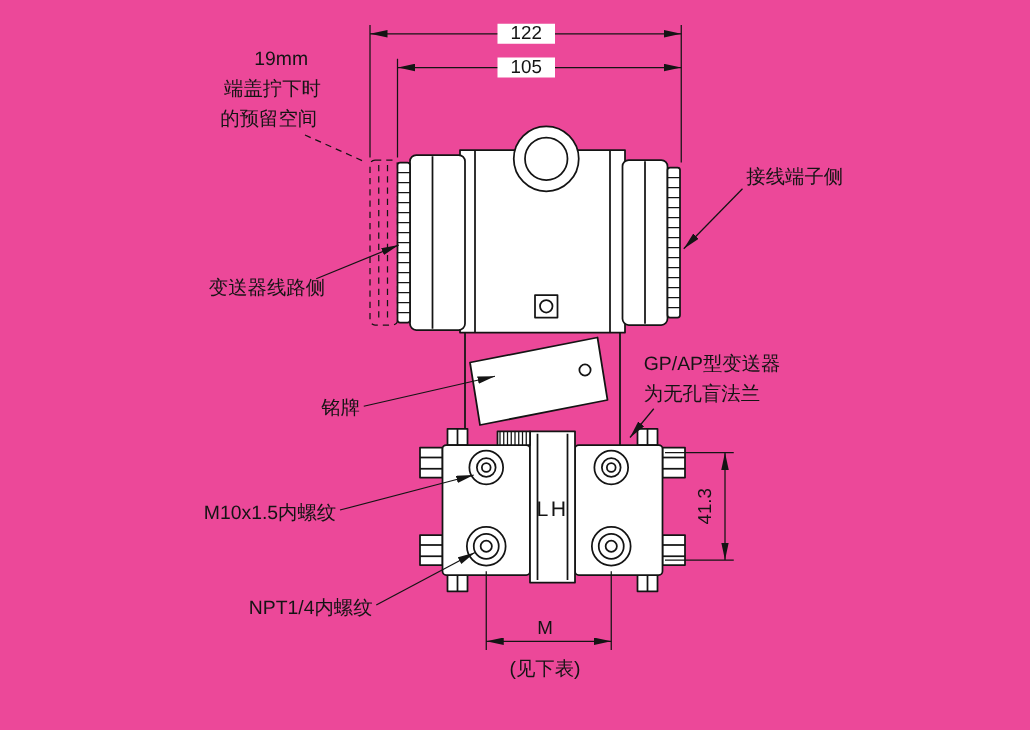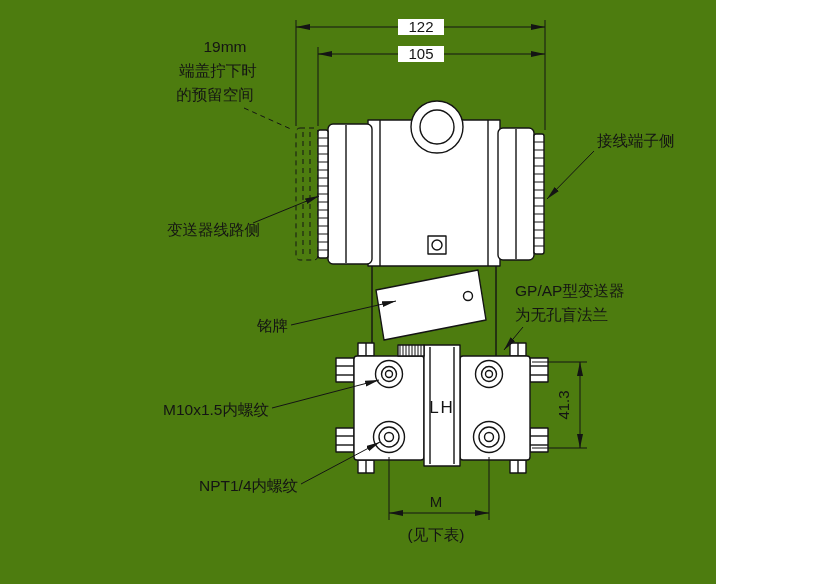--- a/index.html
+++ b/index.html
@@ -1,16 +1,16 @@
 <!DOCTYPE html>
 <html><head>
 <meta charset="utf-8">
 <style>
   html,body{margin:0;padding:0;background:#ffffff;}
-  .stage{width:716px;height:584px;background:#4d7c0f;position:relative;overflow:hidden;}
+  .stage{width:824px;height:584px;background:#ec4899;position:relative;overflow:hidden;}
   svg{display:block;}
   svg text{font-family:"Liberation Sans","DejaVu Sans",sans-serif;font-size:15.5px;fill:#141414;}
   svg text.num{font-size:15px;}
   svg text.lh{font-size:17px;letter-spacing:2px;}
   g.obj rect,g.obj line,g.obj circle,g.obj path,g.obj polygon{stroke:#141414;stroke-width:1.4;fill:none;stroke-linejoin:round;}
   g.obj .objw{fill:#ffffff;}
   g.obj .tick{stroke-width:1;}
   g.thin line{stroke:#141414;stroke-width:1;fill:none;}
   g.thin rect.gap{fill:#ffffff;stroke:none;}
   g.dashg rect,g.dashg path,g.dashg line{stroke:#141414;stroke-width:1;fill:none;stroke-dasharray:5 4;}

